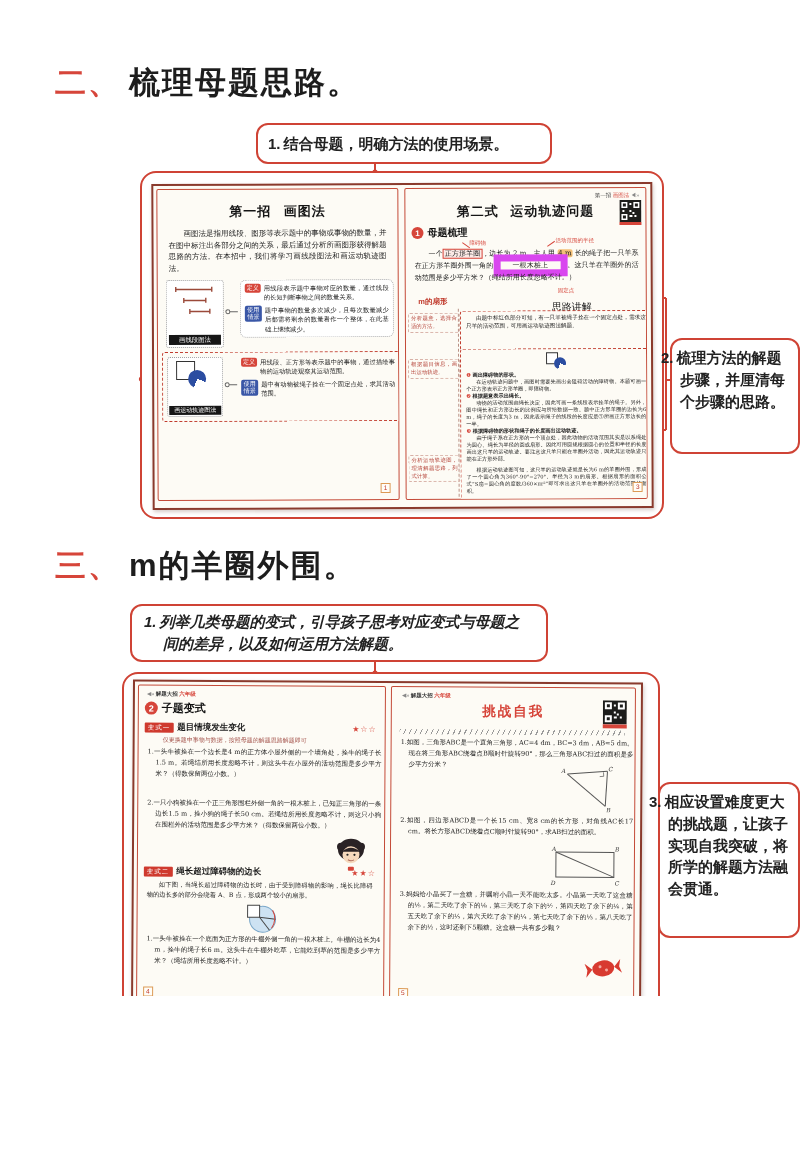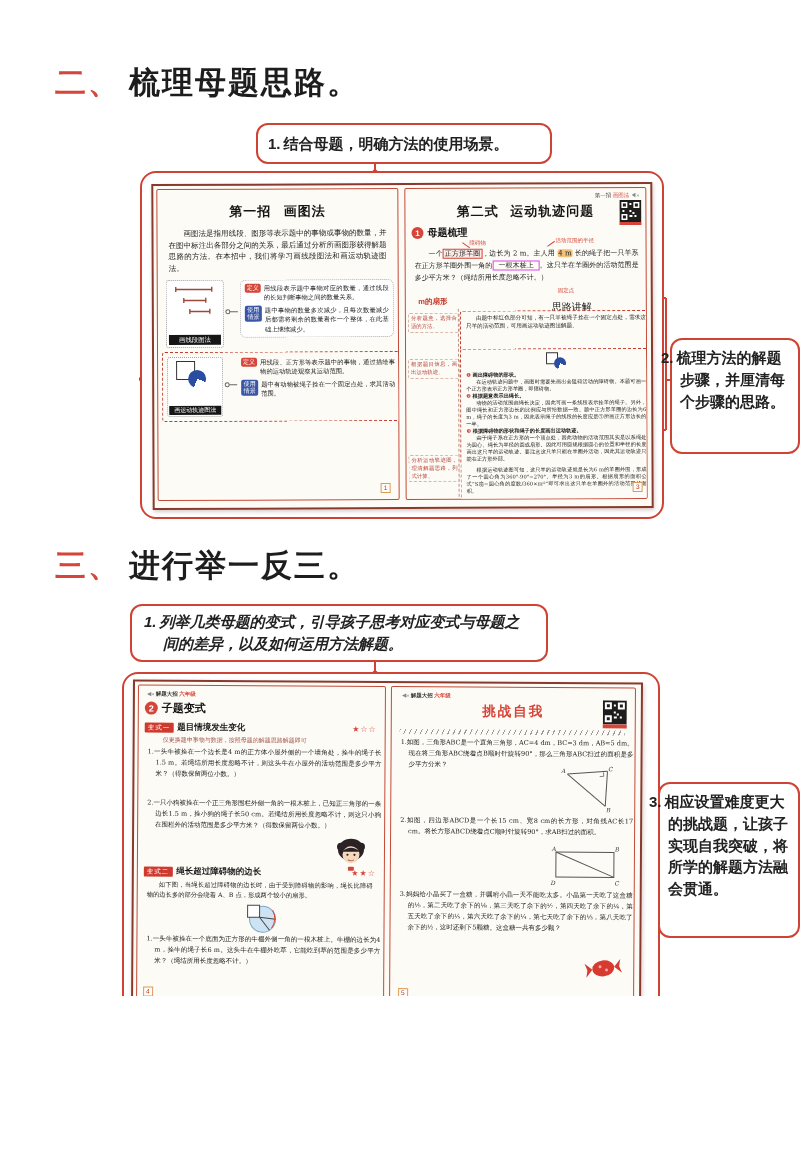--- a/index.html
+++ b/index.html
@@ -27,21 +27,21 @@
   .dashed-red{border:1.5px dashed #c0392b;border-radius:3px;background:#fdfbf5;}
   .badge-red{display:inline-block;background:#d6453a;color:#fff;font-size:6px;line-height:1.2;padding:1px 2px;border-radius:2px;flex:0 0 auto;}
   .badge-blue{display:inline-block;background:#3a57a7;color:#fff;font-size:6px;line-height:1.2;padding:1px 2px;border-radius:2px;width:13px;text-align:center;flex:0 0 auto;}
   .black-label{background:#161616;color:#fff;font-size:6.4px;line-height:1.25;text-align:center;padding:1px 2px;}
   .circle-num{display:inline-flex;width:13px;height:13px;border-radius:50%;background:#d6453a;color:#fff;font-size:9px;font-weight:700;align-items:center;justify-content:center;flex:0 0 auto;}
   .pn{display:inline-block;border:1px solid #dc9a55;color:#c0392b;font-size:6.5px;line-height:1.3;padding:0 2px;background:#fffdf8;}
   .mrow{display:flex;align-items:flex-start;}
   .trow{display:flex;gap:3px;align-items:flex-start;}
   .trow p{flex:1;}
   .sstep{font-size:5.4px;line-height:1.45;color:#b5443a;border:1px dashed #d8b0a6;border-radius:2px;padding:1px 2px;text-align:justify;}
-  .hl-box{border:1px solid #d946ef;padding:0 5px;}
+  .hl-box{border:7px solid #d946ef;padding:0 12px;}
   .hl-box2{border:1px solid #d6453a;background:#fbeae6;padding:0 1px;}
   .hl-amber{background:#f4c178;border-radius:2px;padding:0 1px;}
   .ann{font-size:5.5px;color:#d6453a;white-space:nowrap;}
   .vhead{display:flex;align-items:center;gap:4px;}
   .vtitle{font-size:8.5px;font-weight:700;color:#1a1a1a;}
   .stars{font-size:8px;color:#d6453a;letter-spacing:1px;margin-left:auto;}
   .vbadge{background:#cf3a2e;color:#fff;font-size:6.5px;line-height:1.2;padding:1.5px 3px;letter-spacing:1px;border-radius:1px;flex:0 0 auto;}
   .prob{font-size:6.5px;line-height:1.7;color:#1d1d1d;text-align:justify;padding-left:8px;text-indent:-8px;}
   .hdr-tiny{font-size:5.5px;color:#3a3a3a;white-space:nowrap;}
   .disc{display:inline-block;border-radius:50%;background:conic-gradient(from 200deg,#2b4da1 0 270deg,rgba(0,0,0,0) 270deg 360deg);}
@@ -224,21 +224,21 @@
 
       <span class="abs pn" style="right:4px;top:294px;">3</span>
     </div>
   </div>
 
   <div class="abs callout" style="left:670px;top:338px;width:126px;height:112px;">
     <p class="body hang"><span class="co-num">2.</span><span>梳理方法的解题步骤，并厘清每个步骤的思路。</span></p>
   </div>
 
   <div class="abs h-sec" style="left:55px;top:545px;">
-    <span class="num">三、</span><span>进行举一反三。</span>
+    <span class="num">三、</span><span>m的羊圈外围。</span>
   </div>
 
   <div class="abs callout" style="left:130px;top:604px;width:414px;height:54px;display:flex;align-items:center;">
     <p class="body hang" style="padding:0 12px 0 14px;text-indent:-19px;padding-left:31px;font-style:italic;"><span class="co-num">1.</span><span>列举几类母题的变式，引导孩子思考对应变式与母题之间的差异，以及如何运用方法解题。</span></p>
   </div>
 
   <div class="abs bigbox" style="left:122px;top:672px;width:534px;height:346px;"></div>
 
   <div class="abs frame" style="left:132px;top:681px;width:506px;height:329px;transform:rotate(0.35deg);">
 

